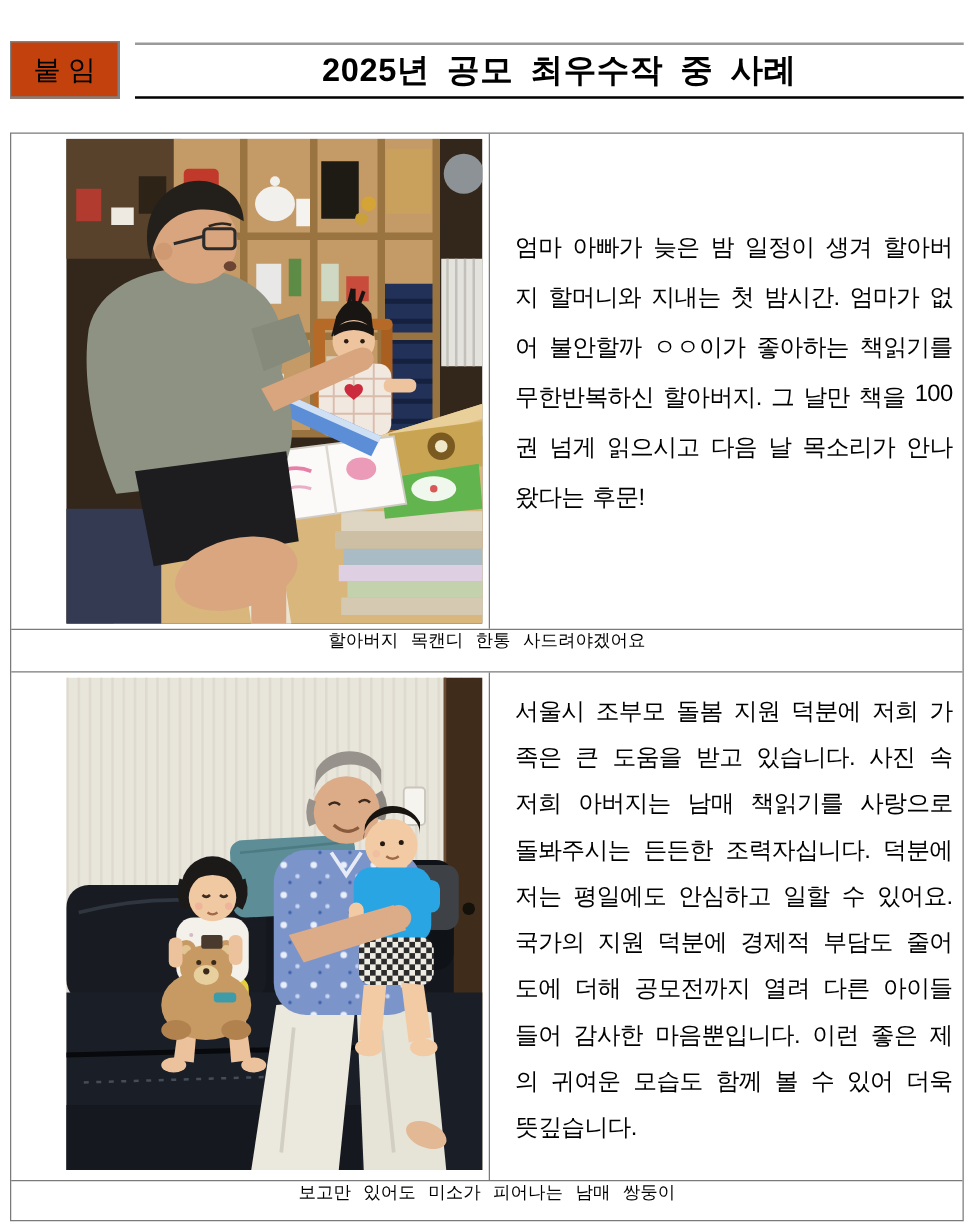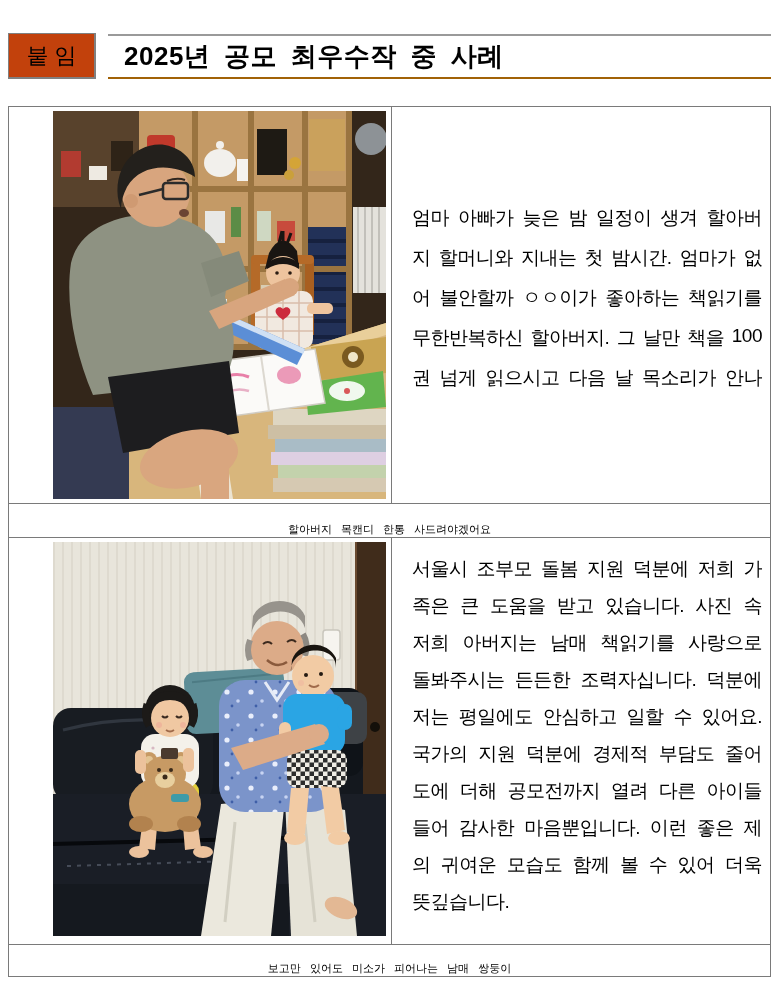--- a/index.html
+++ b/index.html
@@ -20,24 +20,24 @@
     background: #c2410c;
     border: 1px solid #808080;
     border-right-width: 2px; border-bottom-width: 2px;
     display: flex; align-items: center; justify-content: center;
     font-size: 22px; letter-spacing: 6px; padding-left: 6px;
   }
   .title-block {
     position: absolute; left: 108px; top: 34px;
     width: 663px; height: 45px;
     border-top: 2px solid #9a9a9a;
-    border-bottom: 2px solid #a16207;
+    border-bottom: 2px solid #000000;
     display: flex; align-items: center;
     padding-left: 16px;
-    font-size: 26px; font-weight: bold; word-spacing: 6px; letter-spacing: 0.5px;
+    font-size: 26px; font-weight: bold; word-spacing: 6px; letter-spacing: 0.5px; justify-content: center;
   }
 
   
   .case-table {
     position: absolute; left: 8px; top: 106px;
     width: 763px;
     border: 1px solid #7a7a7a;
     background: #fff;
   }
   .prow { display: flex; border-bottom: 1px solid #7a7a7a; }
@@ -55,22 +55,22 @@
     font-size: 19px; letter-spacing: -0.5px;
     overflow: hidden;
   }
   .tline { display: flex; justify-content: space-between; }
   .tline span { white-space: nowrap; }
   .story-a .tline { height: 40px; }
   .story-b .tline { height: 37px; }
   .tline.tline-last { justify-content: flex-start; gap: 0.33em; }
 
   .caption-row {
-    display: flex; align-items: flex-end; justify-content: center;
-    font-size: 11px; word-spacing: 6px;
+    display: flex; align-items: flex-start; justify-content: center;
+    font-size: 14px; word-spacing: 6px;
     border-bottom: 1px solid #7a7a7a;
   }
   .caption-row-1 { height: 34px; }
   .caption-row-2 { height: 31px; border-bottom: none; }
 </style>
 </head>
 <body>
 
 <div class="page">
 
@@ -251,20 +251,24 @@
           </div>
           <div class="tline">
             <span>권</span>
             <span>넘게</span>
             <span>읽으시고</span>
             <span>다음</span>
             <span>날</span>
             <span>목소리가</span>
             <span>안나</span>
           </div>
+          <div class="tline tline-last">
+            <span>왔다는</span>
+            <span>후문!</span>
+          </div>
         </div>
     </div>
 
     <div class="caption-row caption-row-1">
       <span>할아버지 목캔디 한통 사드려야겠어요</span>
     </div>
 
     <div class="prow prow-2">
       <div class="photo-cell">
 

